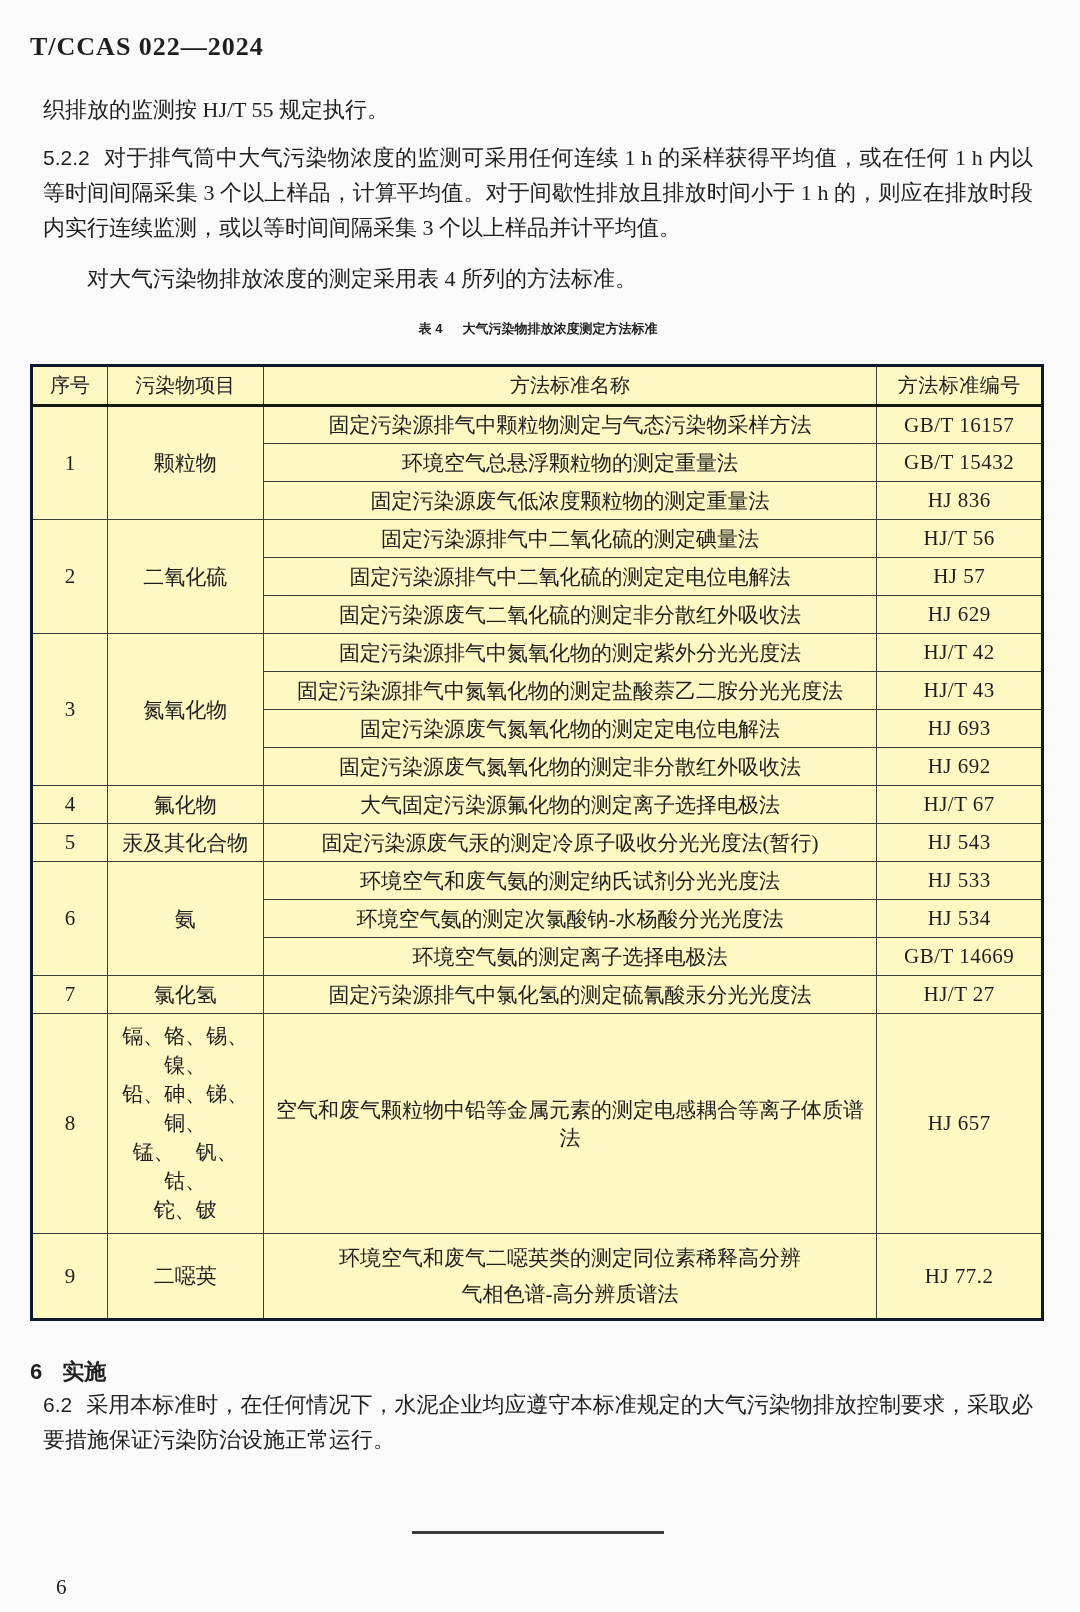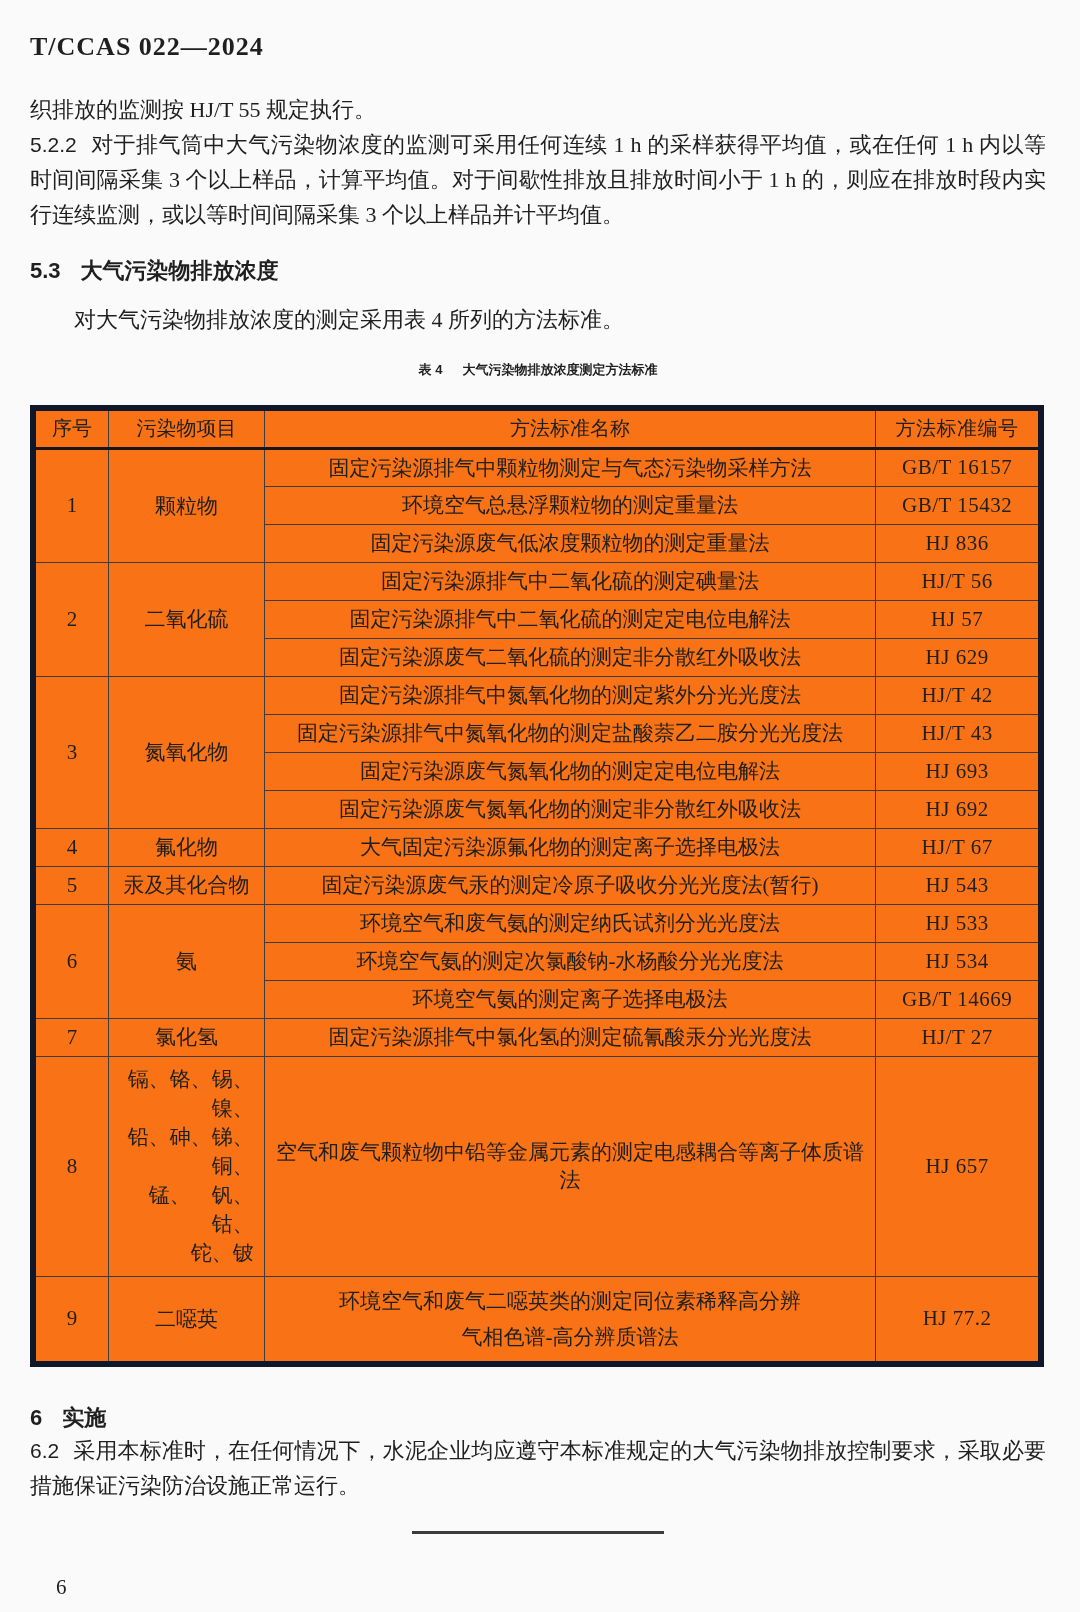--- a/index.html
+++ b/index.html
@@ -16,21 +16,21 @@
     width:1080px;height:1612px;
     padding:32px 34px 0 30px;
     position:relative;
   }
   .doc-header{
     font-size:26px;
     font-weight:700;
     letter-spacing:1px;
     line-height:30px;
   }
-  p{margin:0;}
+  p{margin:13px;}
   .body-text{
     font-size:22px;
     line-height:35px;
     text-align:justify;
   }
   .intro{
     margin-top:30px;
     text-align:left;
   }
   .clause{
@@ -61,22 +61,22 @@
     margin-top:18px;
     font-size:13px;
     line-height:30px;
     text-align:center;
   }
   .caption-gap{ display:inline-block; width:20px; }
   table.std{
     margin-top:20px;
     border-collapse:collapse;
     width:1014px;
-    border:6px solid #0f172a;
-    background:#f97316;
+    border:3px solid #0f172a;
+    background:#fef9c3;
   }
   table.std th, table.std td{
     border:1px solid #3d3d3d;
     text-align:center;
     vertical-align:middle;
     font-weight:400;
     padding:2px 6px;
     box-sizing:border-box;
   }
   table.std th{
@@ -84,21 +84,21 @@
     font-size:20px;
     border-bottom:3px solid #161616;
   }
   table.std td{ height:38px; font-size:21px; }
   .c-no{ width:76px; }
   .c-pol{ width:156px; }
   .c-name{ width:616px; }
   .c-code{ width:166px; font-size:19px; letter-spacing:0.5px; }
   .multiline{ white-space:pre-line; }
   td.c-pol.multiline{
-    text-align:right;
+    text-align:center;
     padding:8px 10px;
     line-height:29px;
   }
   td.c-name.multiline{ line-height:36px; padding:6px 6px; }
   .p61{ margin-top:30px; }
   .end-rule{
     position:absolute;
     left:412px; top:1531px;
     width:252px; height:3px;
     background:#3c3c3c;
@@ -113,21 +113,20 @@
 <body>
 
 <div class="page">
 
   <div class="doc-header">T/CCAS 022—2024</div>
 
   <p class="body-text intro">织排放的监测按 HJ/T 55 规定执行。</p>
 
   <p class="body-text clause"><span class="num">5.2.2</span><span>对于排气筒中大气污染物浓度的监测可采用任何连续 1 h 的采样获得平均值，或在任何 1 h 内以等时间间隔采集 3 个以上样品，计算平均值。对于间歇性排放且排放时间小于 1 h 的，则应在排放时段内实行连续监测，或以等时间间隔采集 3 个以上样品并计平均值。</span></p>
 
-  <div class="hei heading h53"><span class="num">5.3</span><span>大气污染物排放浓度</span></div>
 
   <p class="body-text indent-para">对大气污染物排放浓度的测定采用表 4 所列的方法标准。</p>
 
   <div class="hei table-caption"><span>表 4</span><span class="caption-gap"></span><span>大气污染物排放浓度测定方法标准</span></div>
 
   <table class="std">
     <thead>
       <tr>
         <th class="c-no hei">序号</th>
         <th class="c-pol hei">污染物项目</th>

